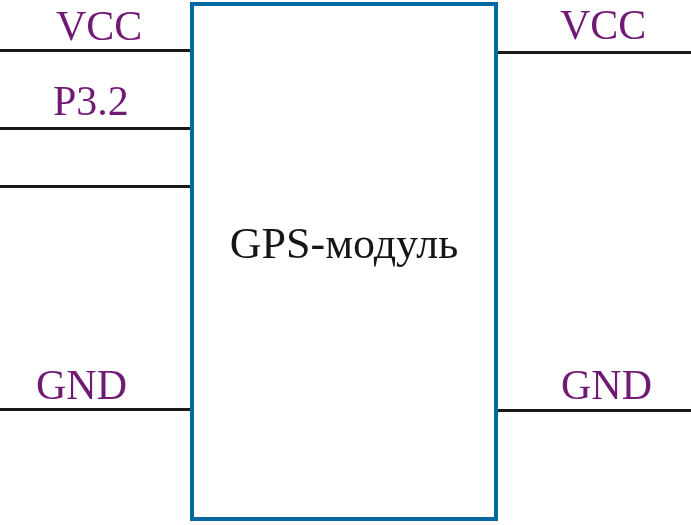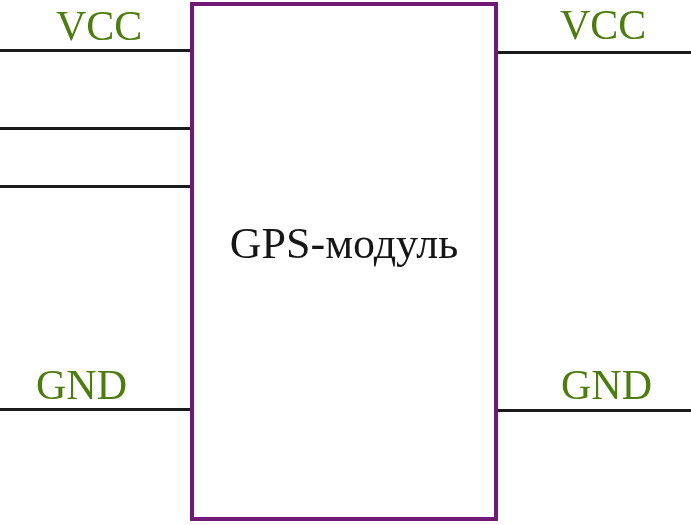--- a/index.html
+++ b/index.html
@@ -19,29 +19,29 @@
   .wire {
     position: absolute;
     height: 3px;
     background: #1a1a1a;
   }
   .pin-label {
     position: absolute;
     font-size: 42px;
     line-height: 1;
     white-space: nowrap;
-    color: #4d7c0f;
+    color: #701a75;
   }
   .block {
     position: absolute;
     left: 190px;
     top: 2px;
     width: 300px;
     height: 511px;
-    border: 4px solid #701a75;
+    border: 4px solid #0369a1;
     background: #ffffff;
     box-sizing: content-box;
   }
   .block-title {
     position: absolute;
     left: 0;
     top: 216px;
     width: 100%;
     text-align: center;
     font-size: 44px;
@@ -57,20 +57,21 @@
 
   <div class="wire" style="top:49px; left:0; width:193px;"></div>
   <div class="wire" style="top:127px; left:0; width:193px;"></div>
   <div class="wire" style="top:185px; left:0; width:193px;"></div>
   <div class="wire" style="top:408px; left:0; width:193px;"></div>
 
   <div class="wire" style="top:51px; left:495px; width:196px;"></div>
   <div class="wire" style="top:409px; left:495px; width:196px;"></div>
 
   <div class="pin-label" style="top:5px; left:56px;">VCC</div>
+  <div class="pin-label" style="top:80px; left:53px;">P3.2</div>
   <div class="pin-label" style="top:364px; left:36px;">GND</div>
 
   <div class="pin-label" style="top:4px; left:560px;">VCC</div>
   <div class="pin-label" style="top:364px; left:561px;">GND</div>
 
   <div class="block">
     <div class="block-title">GPS-модуль</div>
   </div>
 
 </div>

